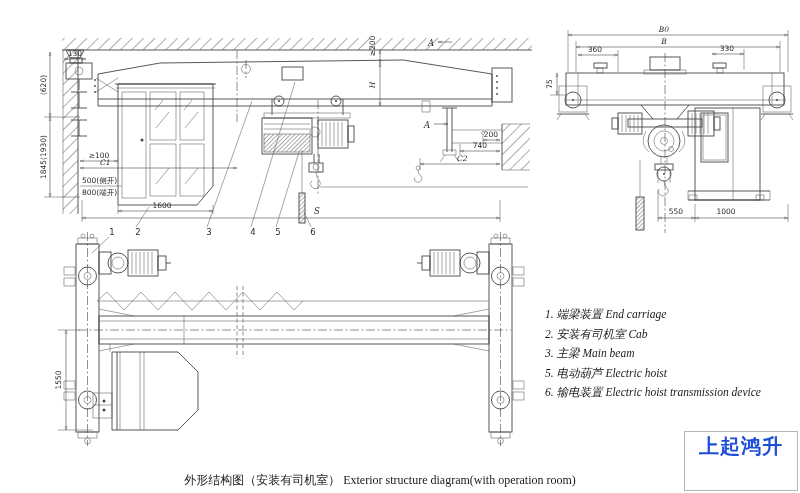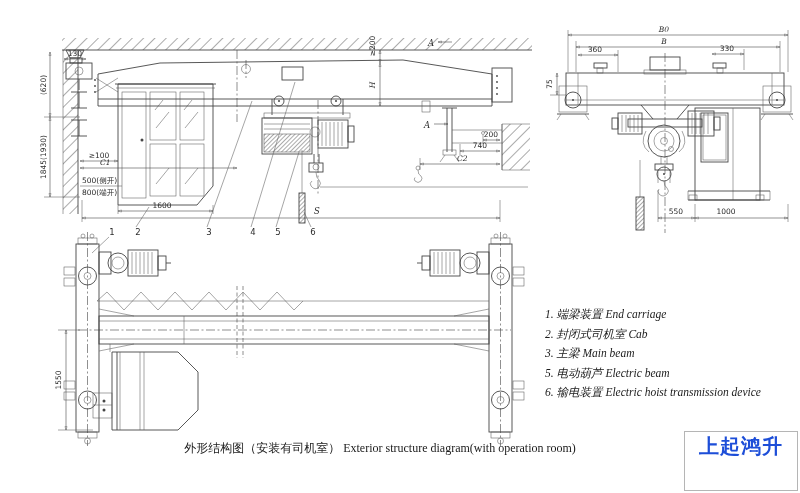--- a/index.html
+++ b/index.html
@@ -13,21 +13,21 @@
   .dd{stroke-dasharray:9 2.5 2 2.5;stroke-width:0.6;}
   .ds{stroke-dasharray:4 2.5;stroke-width:0.6;}
   .fl{fill:#454545;stroke:none;}
   .hf{fill:url(#h1);stroke:none;}
   .df{fill:url(#h2);stroke:none;}
   svg text{fill:#2b2b2b;stroke:none;font-family:"DejaVu Sans",sans-serif;font-size:7.5px;}
   .t8{font-size:8.5px;}
   .it{font-style:italic;font-family:"DejaVu Serif",serif;}
   .legend{position:absolute;left:545px;top:305px;font:11.5px "Liberation Serif",serif;color:#1a1a1a;}
   .legend-item{line-height:19.5px;white-space:nowrap;font-style:italic;}
-  .caption{position:absolute;left:130px;top:440px;width:500px;text-align:center;
+  .caption{position:absolute;left:130px;top:472px;width:500px;text-align:center;
            font:12px "Liberation Serif",serif;color:#1a1a1a;white-space:nowrap;}
   .logo{position:absolute;left:684px;top:431px;width:112px;height:58px;border:1px solid #b5b5b5;
         background:#fff;text-align:center;font-weight:bold;line-height:1;}
   .logo-title{font-size:20px;color:#1d4ed8;letter-spacing:1px;margin-top:4px;}
   .logo-domain{font-size:20px;color:#2333c0;margin-top:1px;}
 </style>
 </head>
 <body>
 
 <div class="stage">
@@ -449,32 +449,32 @@
 </svg>
 
   <div class="legend">
     <div class="legend-item">
       <span>1.</span>
       <span>端梁装置</span>
       <span>End carriage</span>
     </div>
     <div class="legend-item">
       <span>2.</span>
-      <span>封闭式司机室</span>
+      <span>安装有司机室</span>
       <span>Cab</span>
     </div>
     <div class="legend-item">
       <span>3.</span>
       <span>主梁</span>
       <span>Main beam</span>
     </div>
     <div class="legend-item">
       <span>5.</span>
       <span>电动葫芦</span>
-      <span>Electric beam</span>
+      <span>Electric hoist</span>
     </div>
     <div class="legend-item">
       <span>6.</span>
       <span>输电装置</span>
       <span>Electric hoist transmission device</span>
     </div>
   </div>
 
   <div class="caption">
     <span>外形结构图（安装有司机室）</span>

